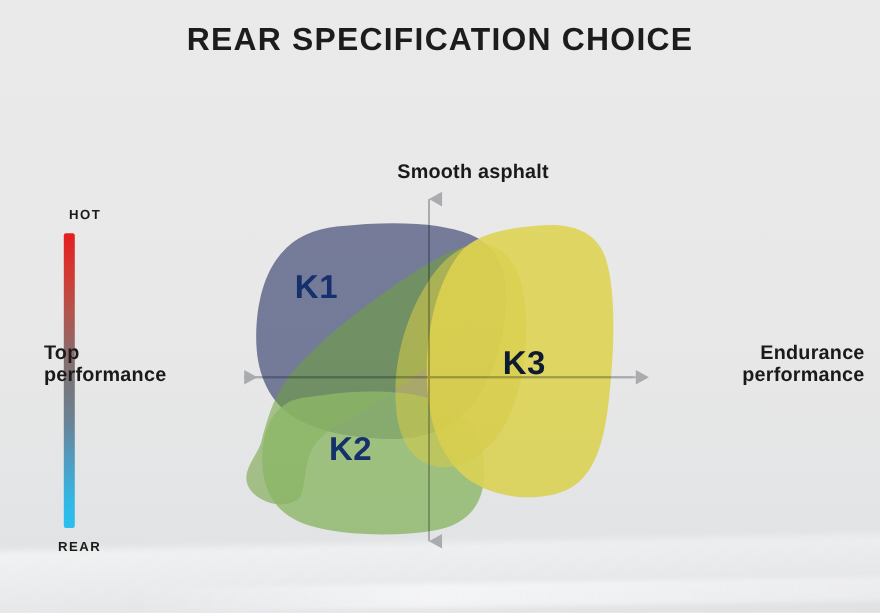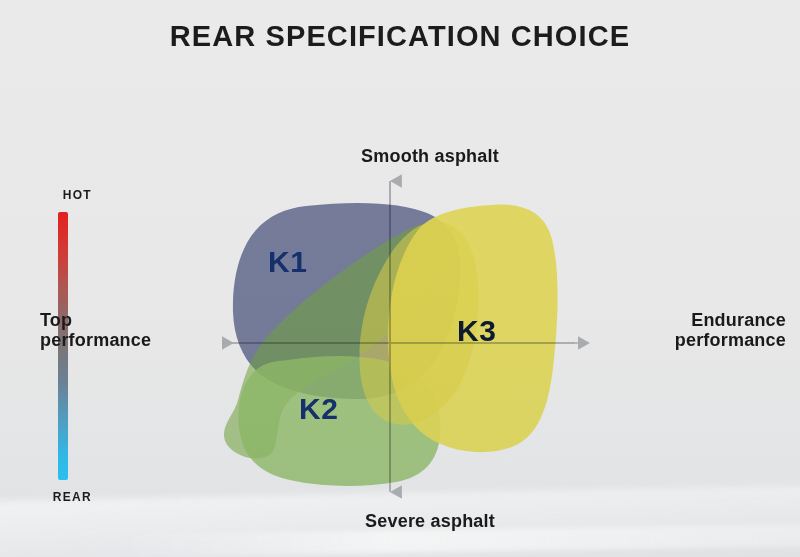--- a/index.html
+++ b/index.html
@@ -221,21 +221,20 @@
                  C 480,322 474,360 458,388
                  C 442,414 418,428 396,424
                  C 374,420 362,398 360,370
                  C 357,330 368,290 388,258
                  C 404,232 424,219 442,222 Z" fill="#eee24e" opacity="0.55"></path>
 
       </g>
     </svg>
 
     <div class="axis-label top">Smooth asphalt</div>
-    <div class="axis-label bottom">Severe asphalt</div>
     <div class="axis-label left">Top
 performance</div>
     <div class="axis-label right">Endurance
 performance</div>
 
     <div class="blob-label k1">K1</div>
     <div class="blob-label k2">K2</div>
     <div class="blob-label k3">K3</div>
 
   </div>

